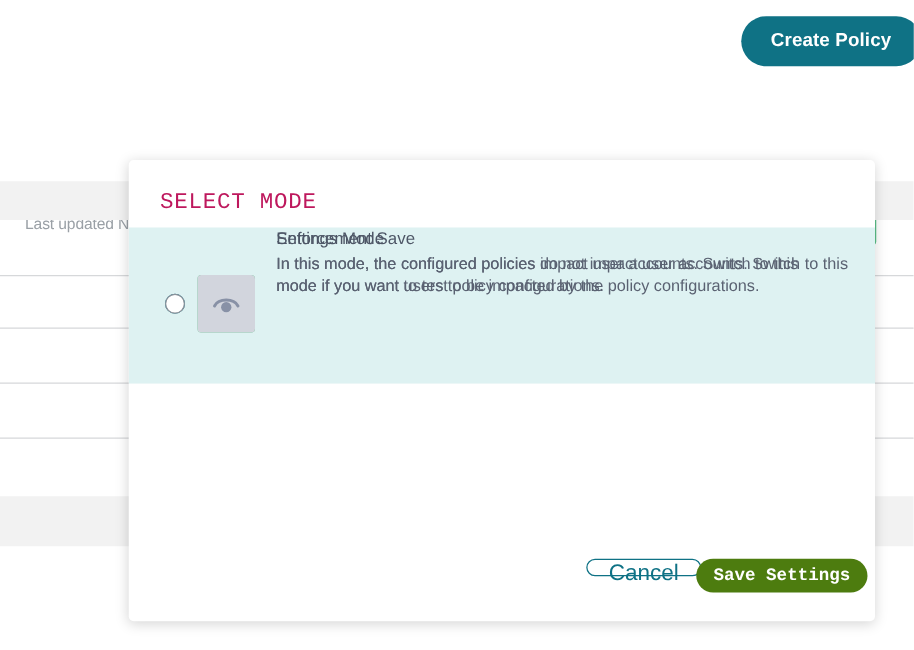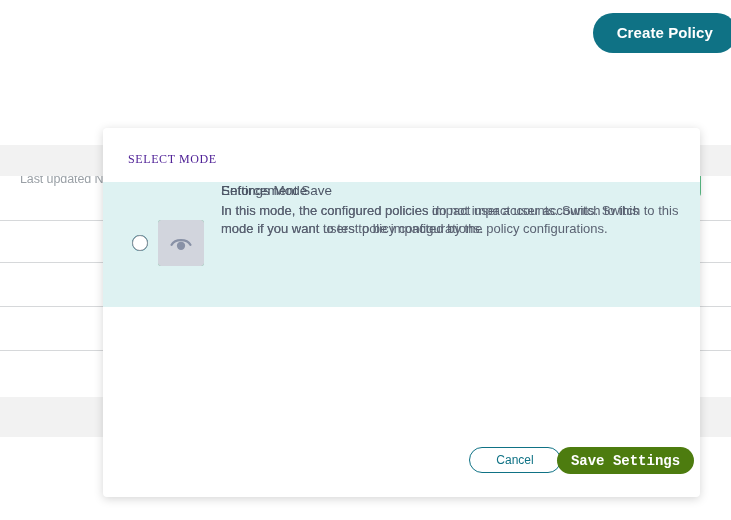--- a/index.html
+++ b/index.html
@@ -160,24 +160,24 @@
     background: #ffffff;
     border-radius: 4px;
     box-shadow: 0 2px 10px rgba(0,0,0,0.17);
     overflow: hidden;
   }
 
   #dialog-title {
     position: absolute;
     left: 25px;
     top: 24px;
-    font-size: 12px;
+    font-size: 18px;
     letter-spacing: 0.6px;
-    color: #4c1d95;
-    font-family: Liberation Serif, serif;
+    color: #be185d;
+    font-family: Liberation Mono, monospace;
   }
 
   .mode-option {
     position: absolute;
     left: 0;
     width: 597px;
     display: flex;
     align-items: flex-start;
     box-sizing: border-box;
   }
@@ -264,26 +264,26 @@
     left: 0;
     bottom: 0;
     width: 597px;
     height: 65px;
   }
   #cancel-button {
     position: absolute;
     right: 139px;
     top: 15px;
     width: 92px;
-    height: 26px;
+    height: 14px;
     border-radius: 13px;
     border: 1px solid #0f7285;
     background: #ffffff;
     color: #0f7285;
-    font-size: 12px;
+    font-size: 18px;
     font-family: "Liberation Sans", sans-serif;
     cursor: pointer;
     padding: 0;
   }
   #save-settings-button {
     position: absolute;
     right: 6px;
     top: 15px;
     width: 137px;
     height: 27px;

